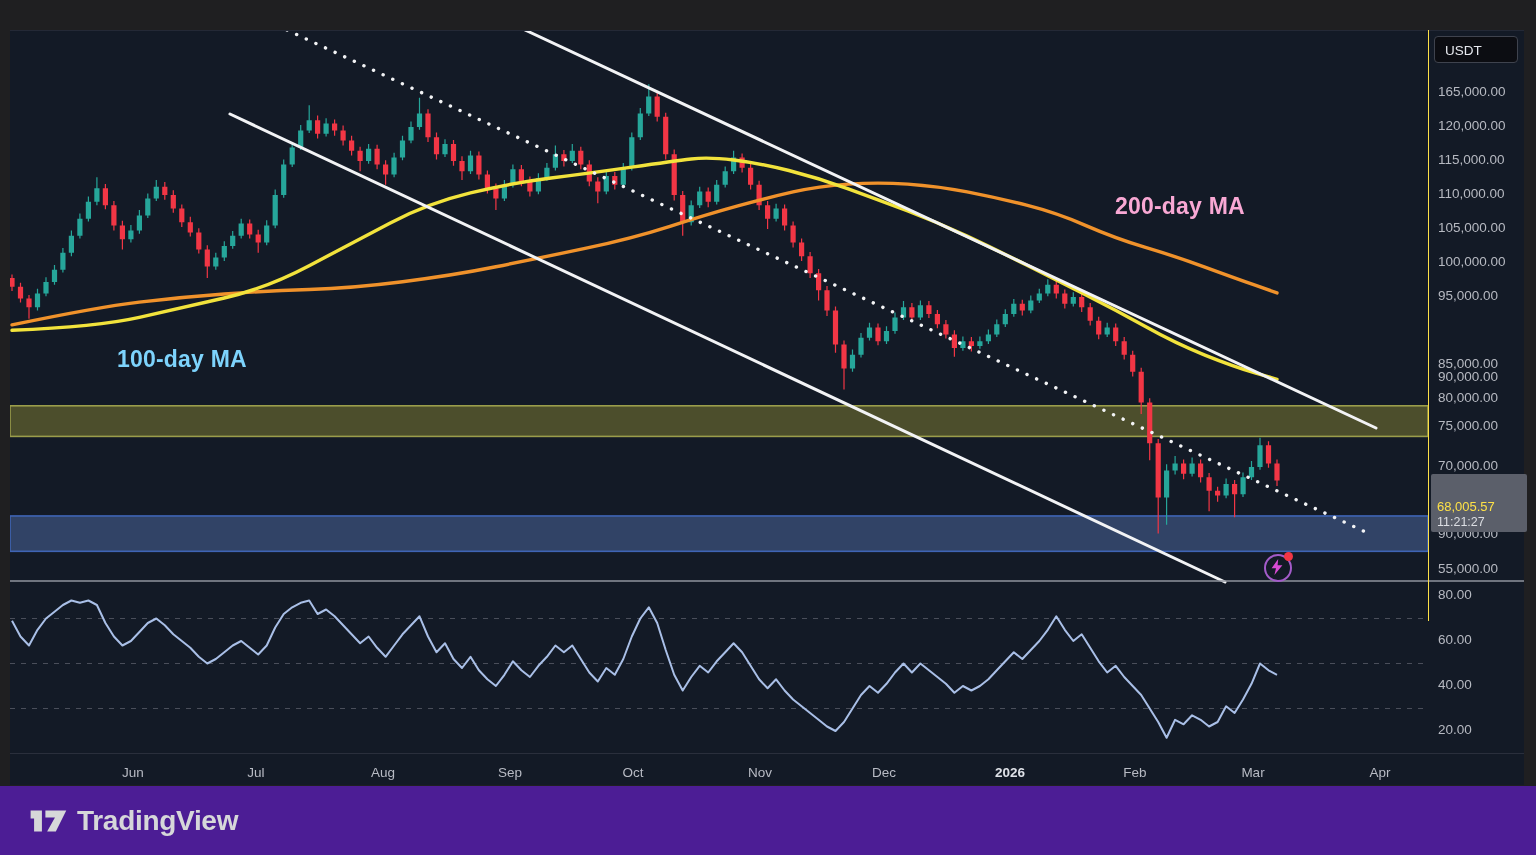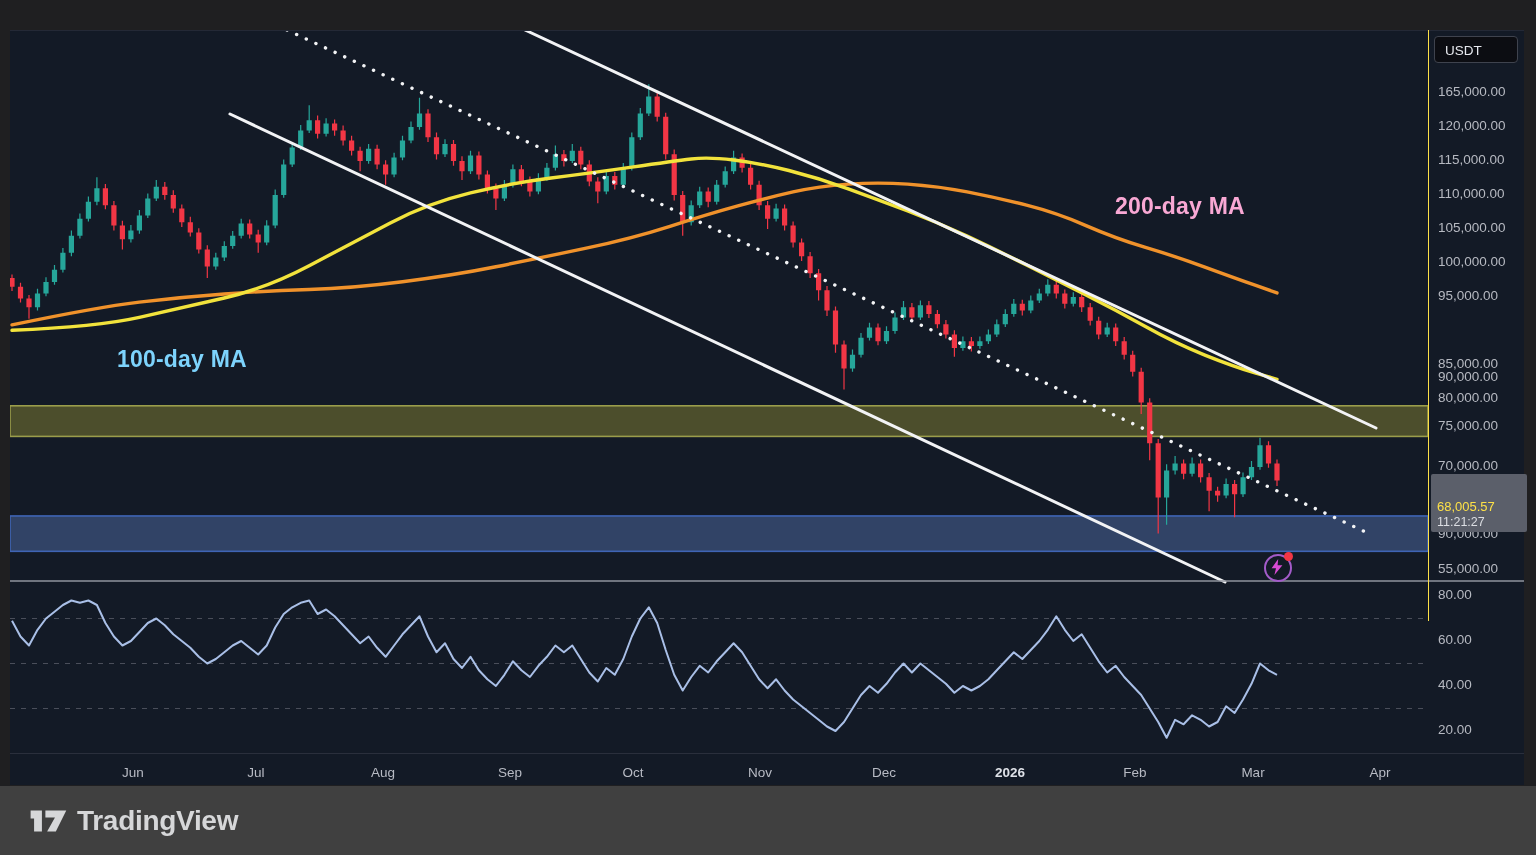--- a/index.html
+++ b/index.html
@@ -15,21 +15,21 @@
   .price-badge{position:absolute;left:2px;width:90px;background:#5b5f6a;border-radius:2px;padding:2px 0 3px 6px;line-height:14.5px;}
   .price-badge .p{color:#fde047;font-size:13px;margin-top:24px;}
   .price-badge .t{color:#dcdee3;font-size:12.5px;}
   .ma-label{position:absolute;font-size:23px;font-weight:bold;letter-spacing:.2px;white-space:nowrap;}
   .ma-label.yellow{color:#7dd3fc;}
   .ma-label.orange{color:#f9a8d4;}
   .flash-icon{position:absolute;width:30px;height:30px;cursor:pointer;}
   .flash-icon .ring{position:absolute;left:1px;top:2px;width:24px;height:24px;border:2.4px solid #a35bc9;border-radius:50%;}
   .flash-icon .dot{position:absolute;right:0px;top:0px;width:9px;height:9px;background:#f23645;border-radius:50%;}
   .flash-icon svg{position:absolute;left:7px;top:7px;}
-  .bottom-bar{position:absolute;left:0;top:786px;width:1536px;height:69px;background:#404040;}
+  .bottom-bar{position:absolute;left:0;top:786px;width:1536px;height:69px;background:#4c1d95;}
   .logo{position:absolute;left:28px;top:18px;display:flex;align-items:center;gap:9px;color:#d6d7d9;}
   .logo .word{font-size:28px;font-weight:bold;letter-spacing:-0.3px;}
 </style>
 </head>
 <body>
 
 <div class="page">
 
 
   <div class="chart-panel">

